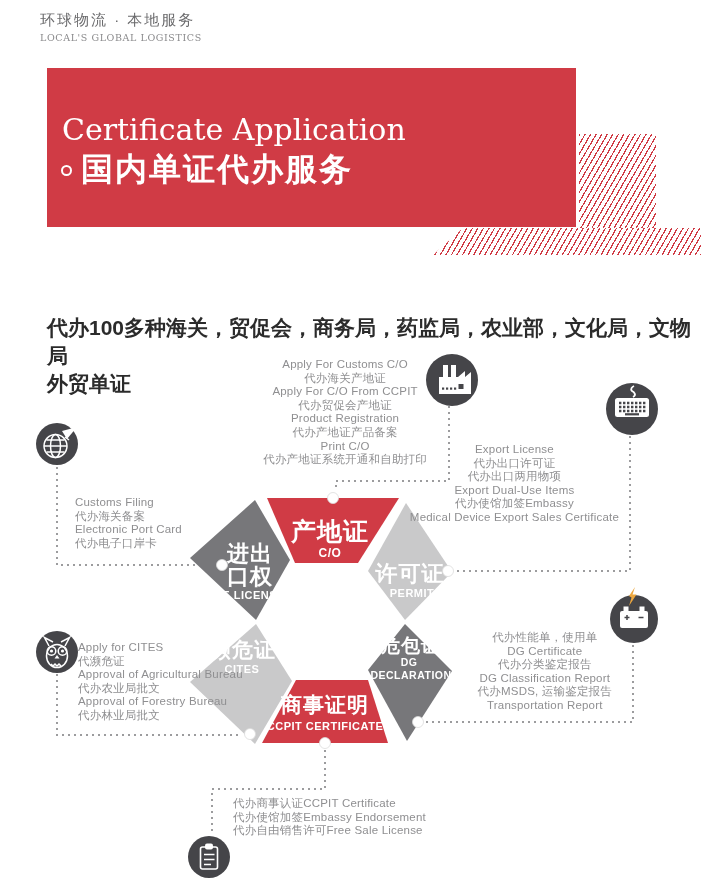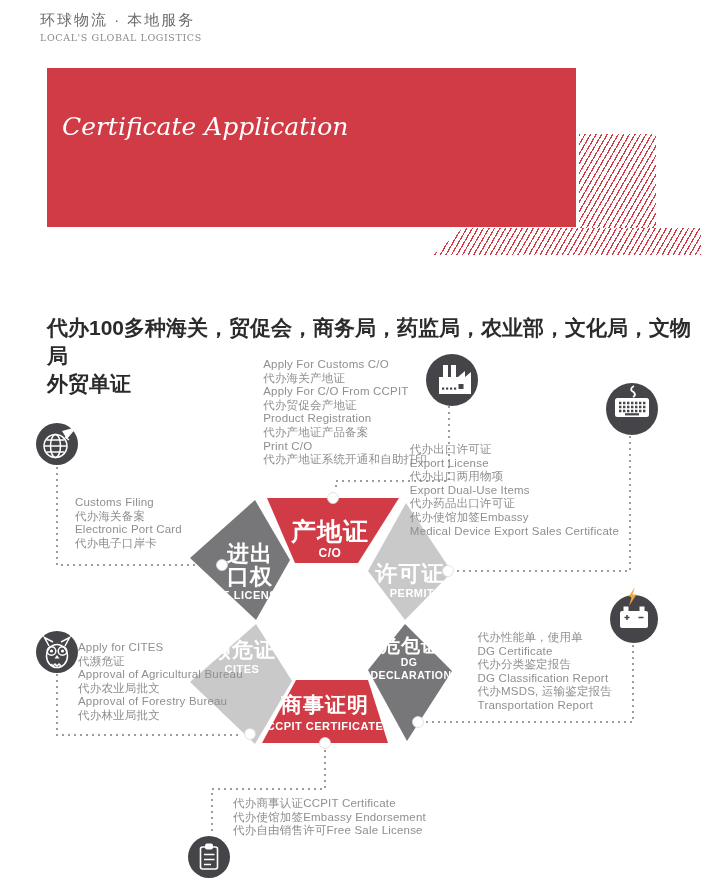--- a/index.html
+++ b/index.html
@@ -9,21 +9,21 @@
   }
   *{margin:0;padding:0;box-sizing:border-box;}
   body{background:#fff;font-family:"Liberation Sans","DejaVu Sans",sans-serif;}
   .page{position:relative;width:701px;height:881px;background:#fff;overflow:hidden;}
 
   .logo{position:absolute;left:40px;top:11px;}
   .logo-cn{font-size:15px;letter-spacing:2px;color:var(--logo_gray);}
   .logo-en{font-family:"DejaVu Serif","Liberation Serif",serif;font-size:9.5px;letter-spacing:0.6px;color:#8a8a8c;margin-top:2px;}
 
   .banner{position:absolute;left:47px;top:68px;width:529px;height:159px;background:var(--red);}
-  .banner-title-en{position:absolute;left:15px;top:44px;font-family:"DejaVu Serif","Liberation Serif",serif;font-size:25px;color:#fff;font-style:italic;}
+  .banner-title-en{position:absolute;left:15px;top:44px;font-family:"DejaVu Serif","Liberation Serif",serif;font-size:30px;color:#fff;}
   .banner-title-cn{position:absolute;left:14px;top:80px;font-size:32px;font-weight:bold;color:#fff;letter-spacing:2px;display:flex;align-items:center;}
   .ring{display:inline-block;width:11px;height:11px;border:2px solid #fff;border-radius:50%;margin-right:9px;flex:0 0 auto;}
 
   .hatch{background:repeating-linear-gradient(120deg,var(--red) 0 1.2px,transparent 1.2px 4.8px);}
   .hatch1{position:absolute;left:579px;top:134px;width:77px;height:94px;}
   .hatch2{position:absolute;left:433px;top:228px;width:268px;height:27px;
           clip-path:polygon(30px 0,100% 0,100% 100%,0 100%);}
 
   .intro{position:absolute;left:47px;top:267px;font-family:"DejaVu Serif","Liberation Serif",serif;
          font-size:14.5px;line-height:15px;color:var(--paragraph_gray);letter-spacing:0.2px;}
@@ -33,40 +33,44 @@
   .fill-red{fill:var(--red);}
   .fill-light{fill:var(--piece_light);}
   .fill-dark{fill:var(--piece_dark);}
   .icobg{fill:var(--icon_bg);}
   .dotline{fill:none;stroke:#9c9c9e;stroke-width:2;stroke-dasharray:2 4;}
   .wdot{fill:#fff;stroke:#dcdcdc;stroke-width:0.8;}
   .seg-cn{fill:#fff;font-weight:bold;font-family:"Liberation Sans","DejaVu Sans",sans-serif;letter-spacing:1px;}
   .seg-en{fill:#fff;font-weight:bold;font-family:"Liberation Sans","DejaVu Sans",sans-serif;letter-spacing:0.5px;}
 
   .svc{position:absolute;font-size:11.5px;line-height:13.6px;color:var(--text_gray);letter-spacing:0.2px;}
-  .svc.right{text-align:left;}
+  .svc.right{text-align:center;}
   .svc-co{right:274px;top:358px;}
   .svc-permit{right:82px;top:443px;}
   .svc-ie{left:75px;top:496px;}
   .svc-cites{left:78px;top:641px;}
   .svc-dg{right:89px;top:631px;}
   .svc-ccpit{left:233px;top:797px;}
 </style>
 </head>
 <body>
 
 <div class="page">
 
   <div class="logo">
     <div class="logo-cn">环球物流 · 本地服务</div>
     <div class="logo-en">LOCAL'S GLOBAL LOGISTICS</div>
   </div>
 
   <div class="banner">
     <div class="banner-title-en">Certificate Application</div>
+    <div class="banner-title-cn">
+      <span class="ring"></span>
+      <span>国内单证代办服务</span>
+    </div>
   </div>
   <div class="hatch hatch1"></div>
   <div class="hatch hatch2"></div>
 
   <div class="cn-heading">
     <div>代办100多种海关，贸促会，商务局，药监局，农业部，文化局，文物局</div>
     <div>外贸单证</div>
   </div>
 
   <svg class="diagram-svg" viewBox="0 0 701 881">
@@ -182,25 +186,24 @@
     <div>代办海关产地证</div>
     <div>Apply For C/O From CCPIT</div>
     <div>代办贸促会产地证</div>
     <div>Product Registration</div>
     <div>代办产地证产品备案</div>
     <div>Print C/O</div>
     <div>代办产地证系统开通和自助打印</div>
   </div>
 
   <div class="svc right svc-permit">
+    <div>Export License</div>
     <div>代办出口许可证</div>
-    <div>Export License</div>
     <div>代办出口两用物项</div>
     <div>Export Dual-Use Items</div>
-    <div>代办药品出口许可证</div>
     <div>代办使馆加签Embassy</div>
     <div>Medical Device Export Sales Certificate</div>
   </div>
 
   <div class="svc svc-ie">
     <div>Customs Filing</div>
     <div>代办海关备案</div>
     <div>Electronic Port Card</div>
     <div>代办电子口岸卡</div>
   </div>

